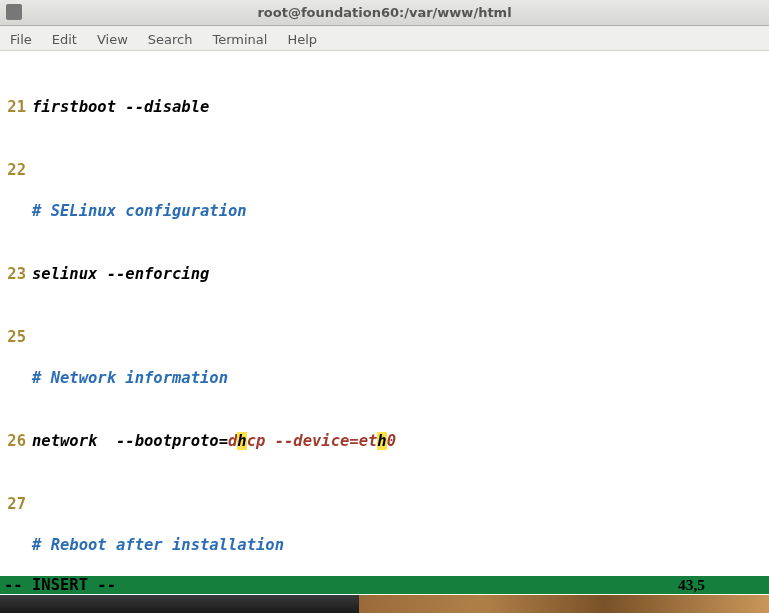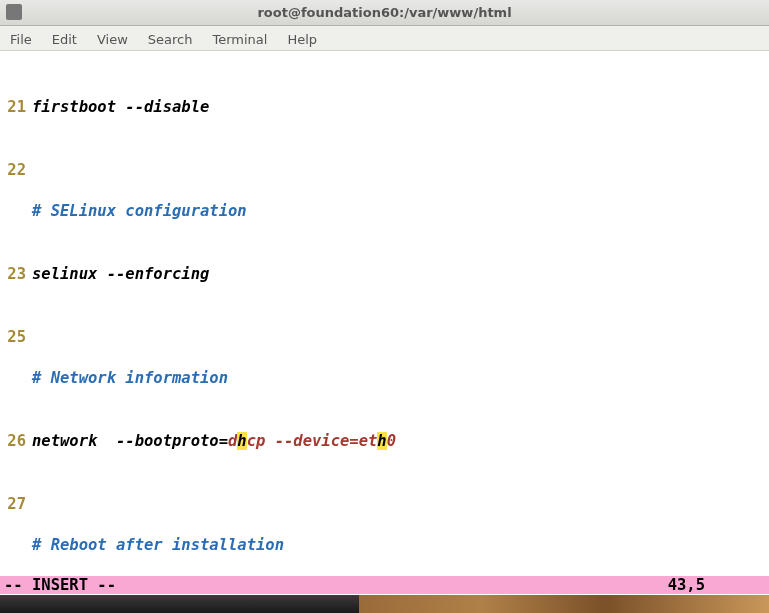--- a/index.html
+++ b/index.html
@@ -67,30 +67,30 @@
   }
   .code { flex: 1; color: #000; font-weight: bold; font-style: italic; }
   .cmt { color: #2a6db5; margin-top: 41px; }
   .kw  { color: #a23a2f; }
   .hl  { background: #ffe14a; color: #000; }
   .statusbar {
     position: absolute;
     left: 0;
     bottom: 19px;
     width: 100%;
-    background: #f9a8d4;
+    background: #15803d;
     color: #000;
     font-weight: bold;
     font-size: 15.5px;
     display: flex;
     padding: 0 4px;
   }
   .statusbar .mode { flex: 0 0 auto; }
   .statusbar .spacer { flex: 1; }
-  .statusbar .pos { padding-right: 60px; }
+  .statusbar .pos { padding-right: 60px; font-family: Liberation Serif, serif; }
   .bottomstrip {
     position: absolute;
     bottom: 0; left: 0;
     width: 100%;
     height: 18px;
     background: linear-gradient(#3a3a3a, #1a1a1a);
   }
   .bottomstrip .dirt {
     position: absolute;
     right: 0; top: 0;

